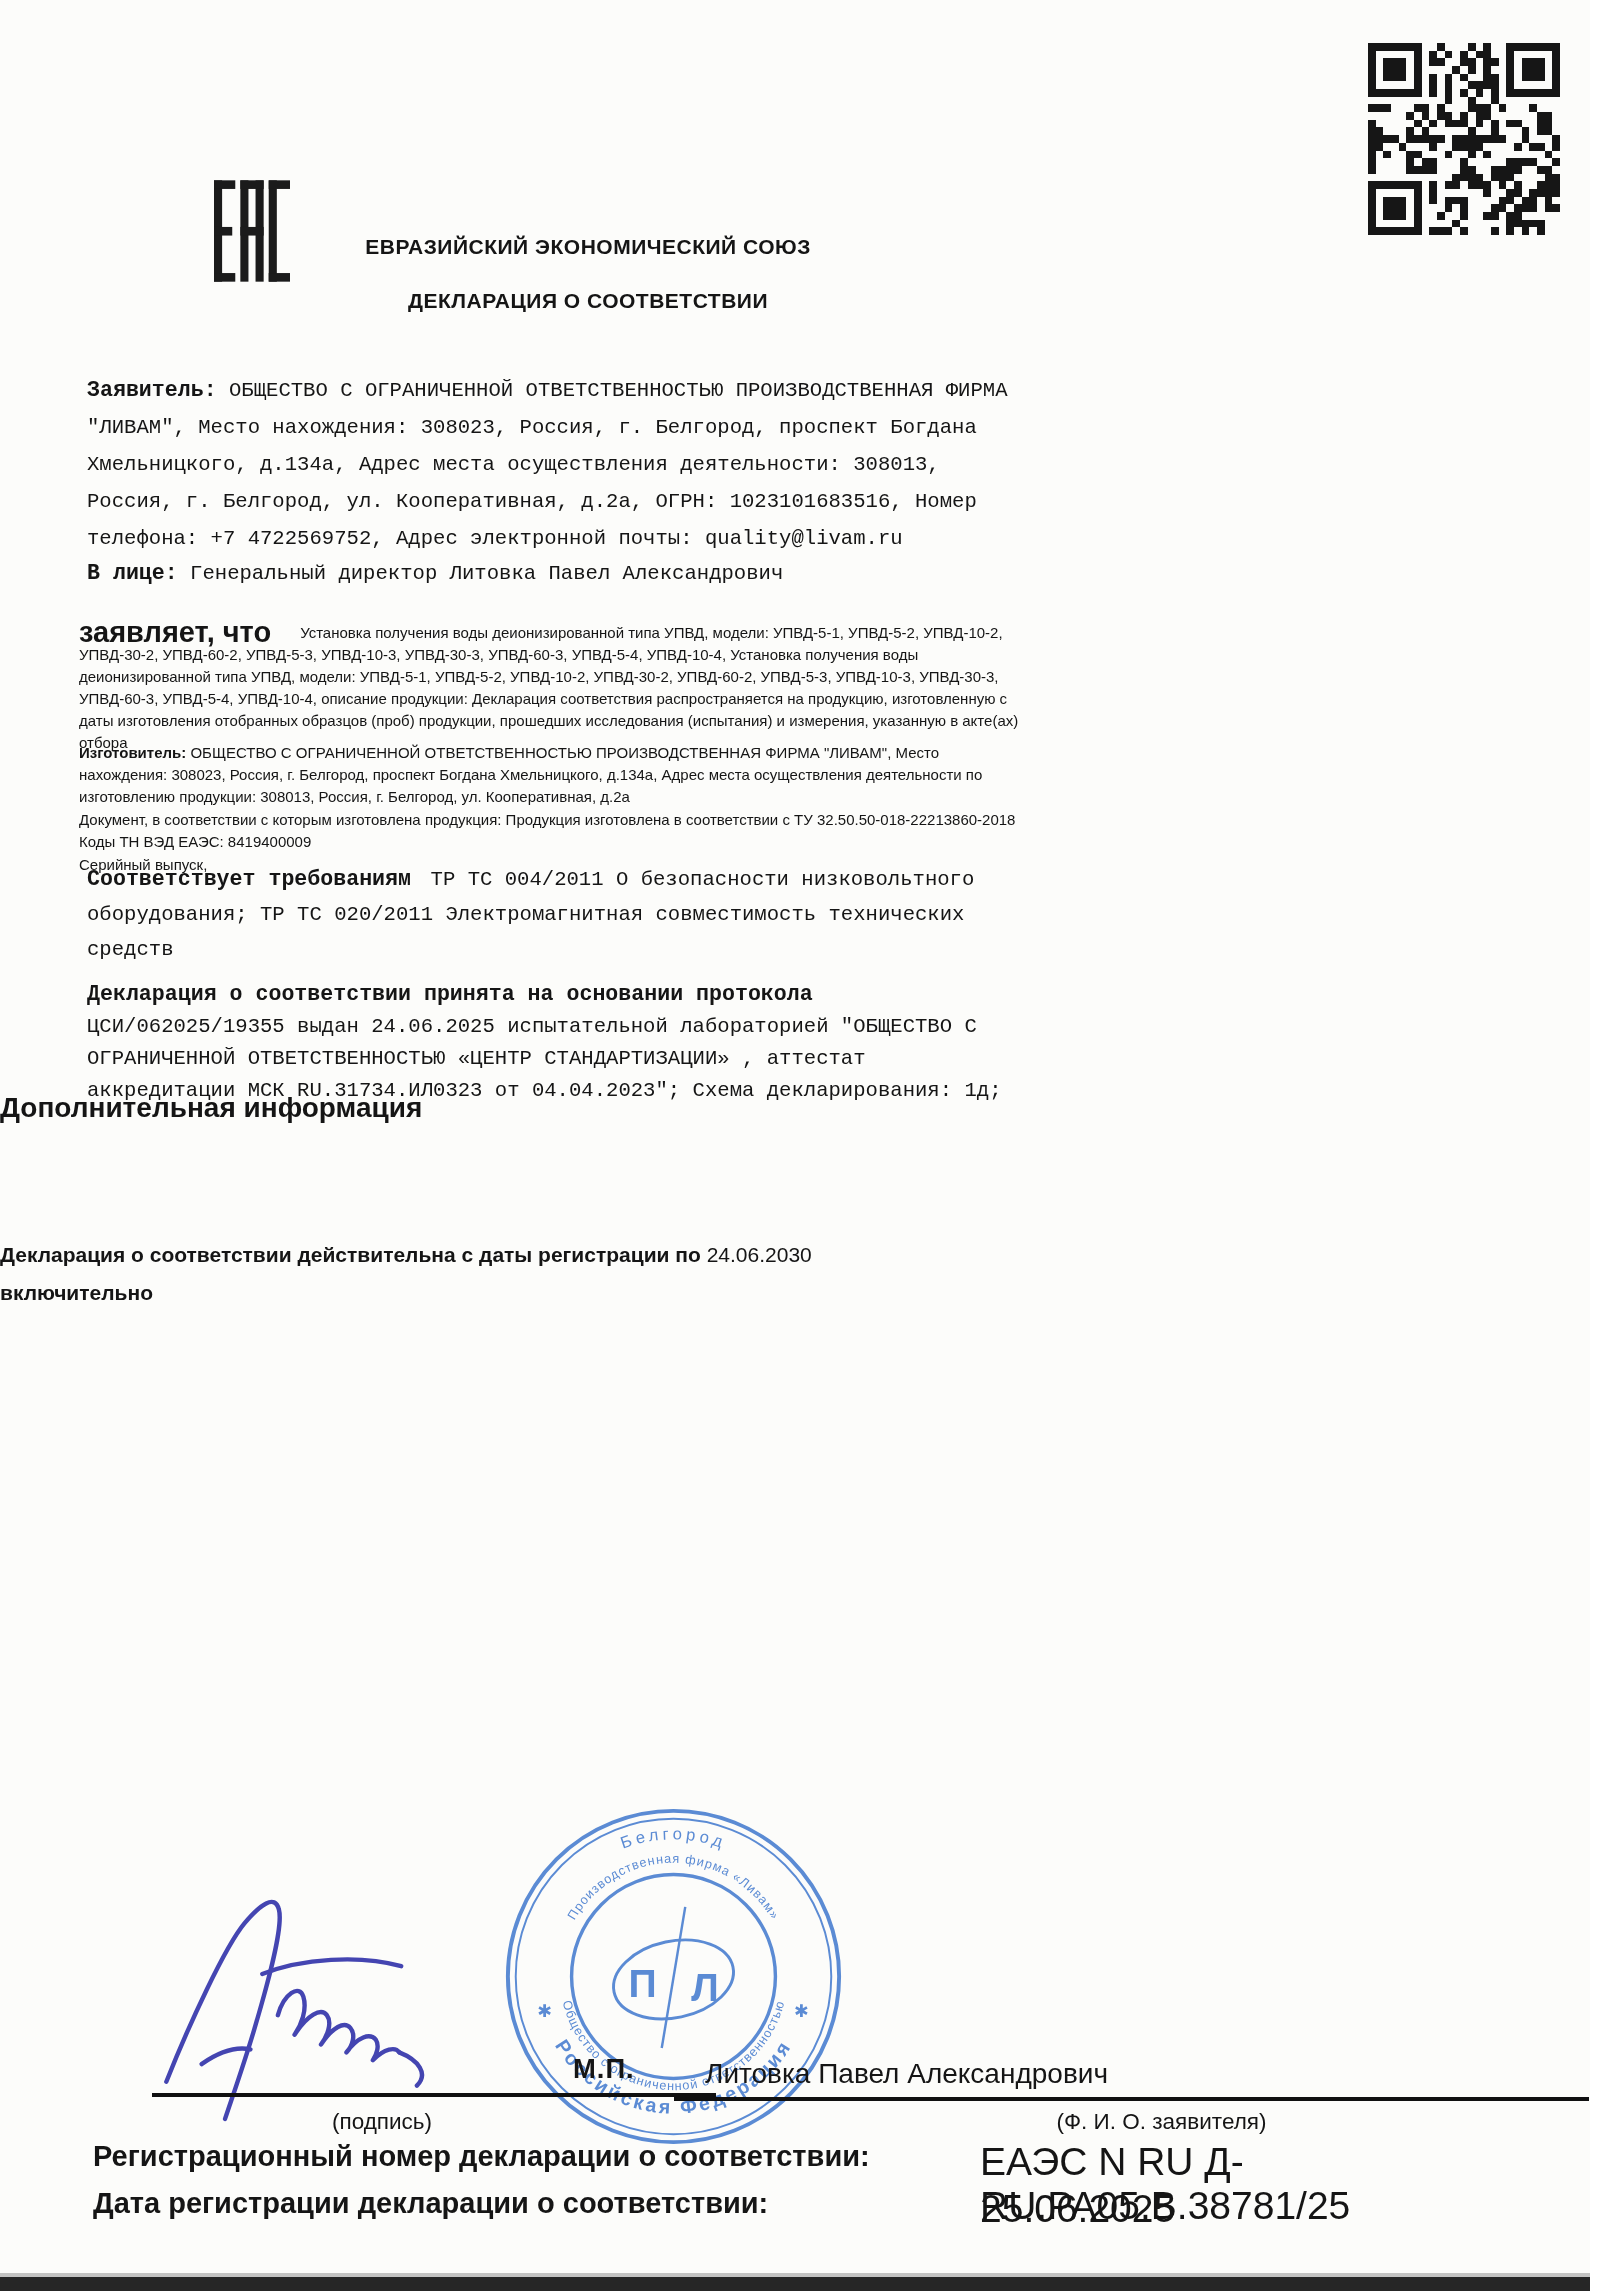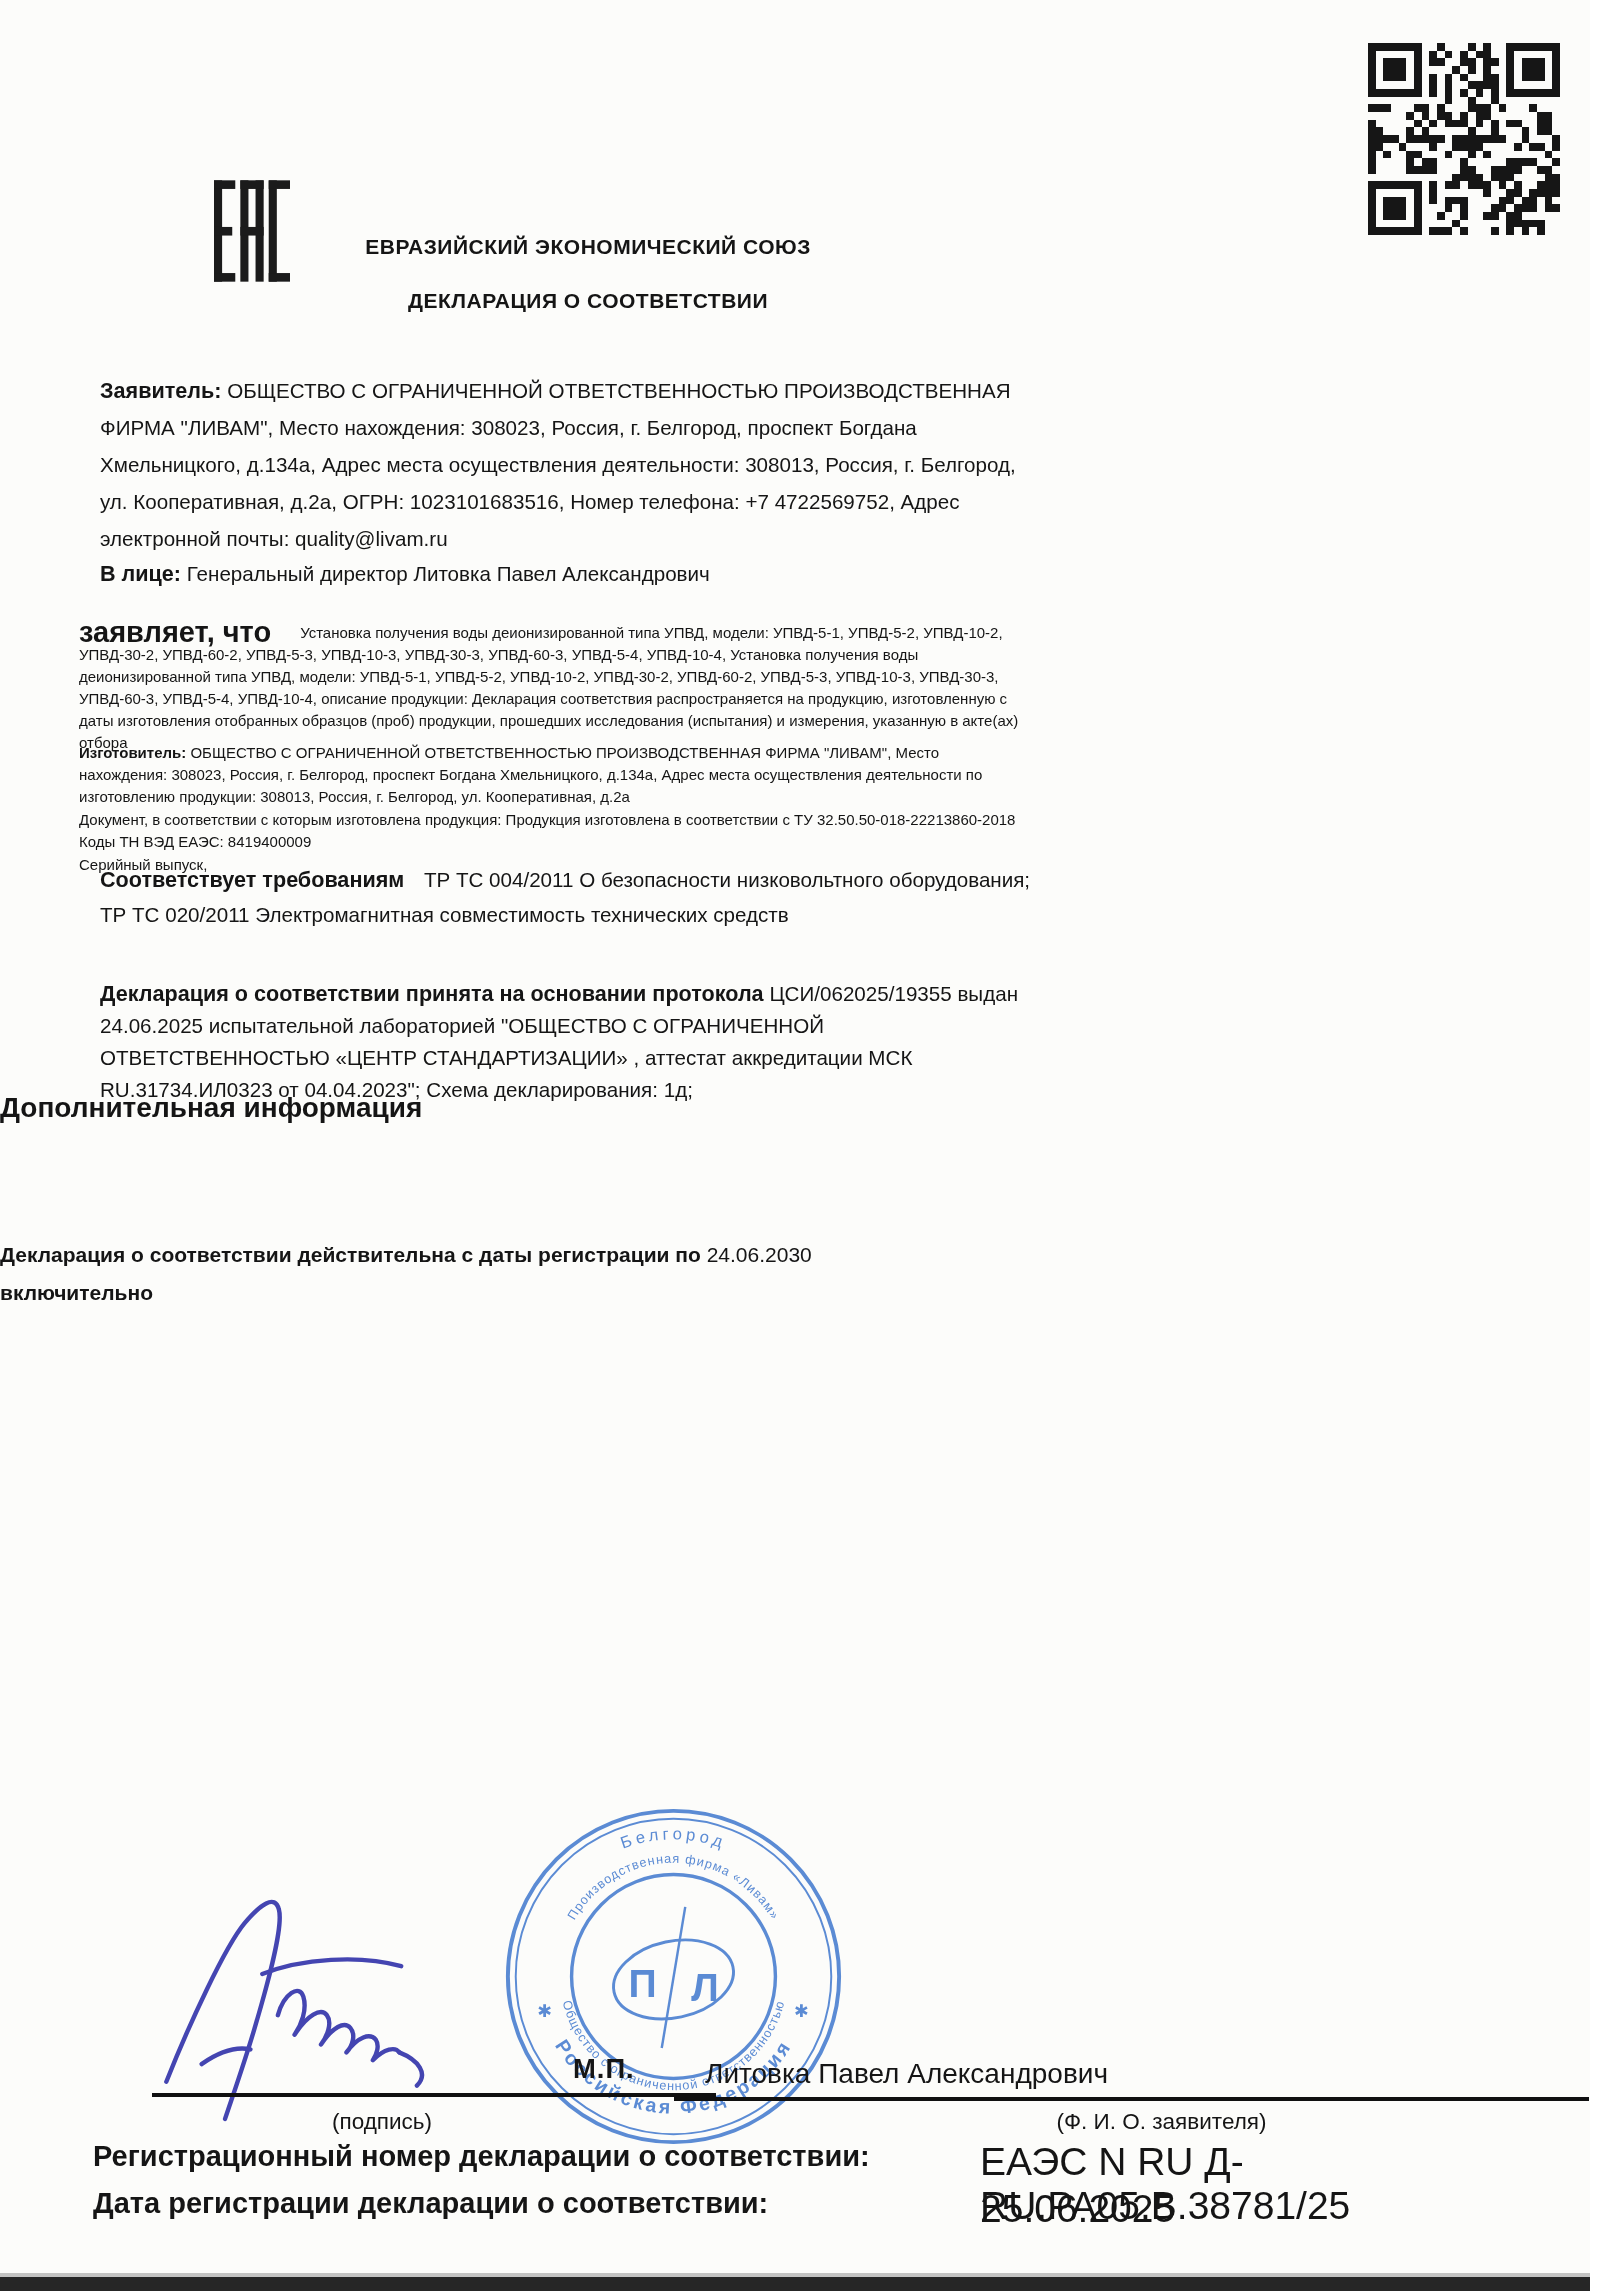--- a/index.html
+++ b/index.html
@@ -11,21 +11,21 @@
   .abs { position:absolute; }
 
   
   .eac-logo { left:214px; top:180px; width:76px; height:102px; }
   .qr { left:1368px; top:43px; width:192px; height:192px; }
   .titles { left:93px; top:235px; width:990px; text-align:center;
             font-weight:bold; font-size:21px; letter-spacing:0.5px; }
   .titles .t1 { margin-bottom:30px; }
 
   
-  .txt  { left:100px; font-size:20.6px; line-height:37px; width:926px; }
+  .txt  { left:87px; font-size:20.6px; line-height:37px; width:926px;font-family:Liberation Mono, monospace; }
   .txt .lbl { font-weight:bold; font-size:21.6px; }
   .small { left:79px; font-size:15px; line-height:22px; width:941px;margin-top:44px; }
   .small .lbl { font-weight:bold; }
 
   .p-applicant   { top:351px; }
   .p-inperson    { top:534px; }
   .p-declares    { top:578px; }
   .p-declares .biglbl { float:left; font-weight:bold; font-size:29px;
                         line-height:21.6px; margin-right:29px; }
   .p-manufacturer{ top:698px; }

